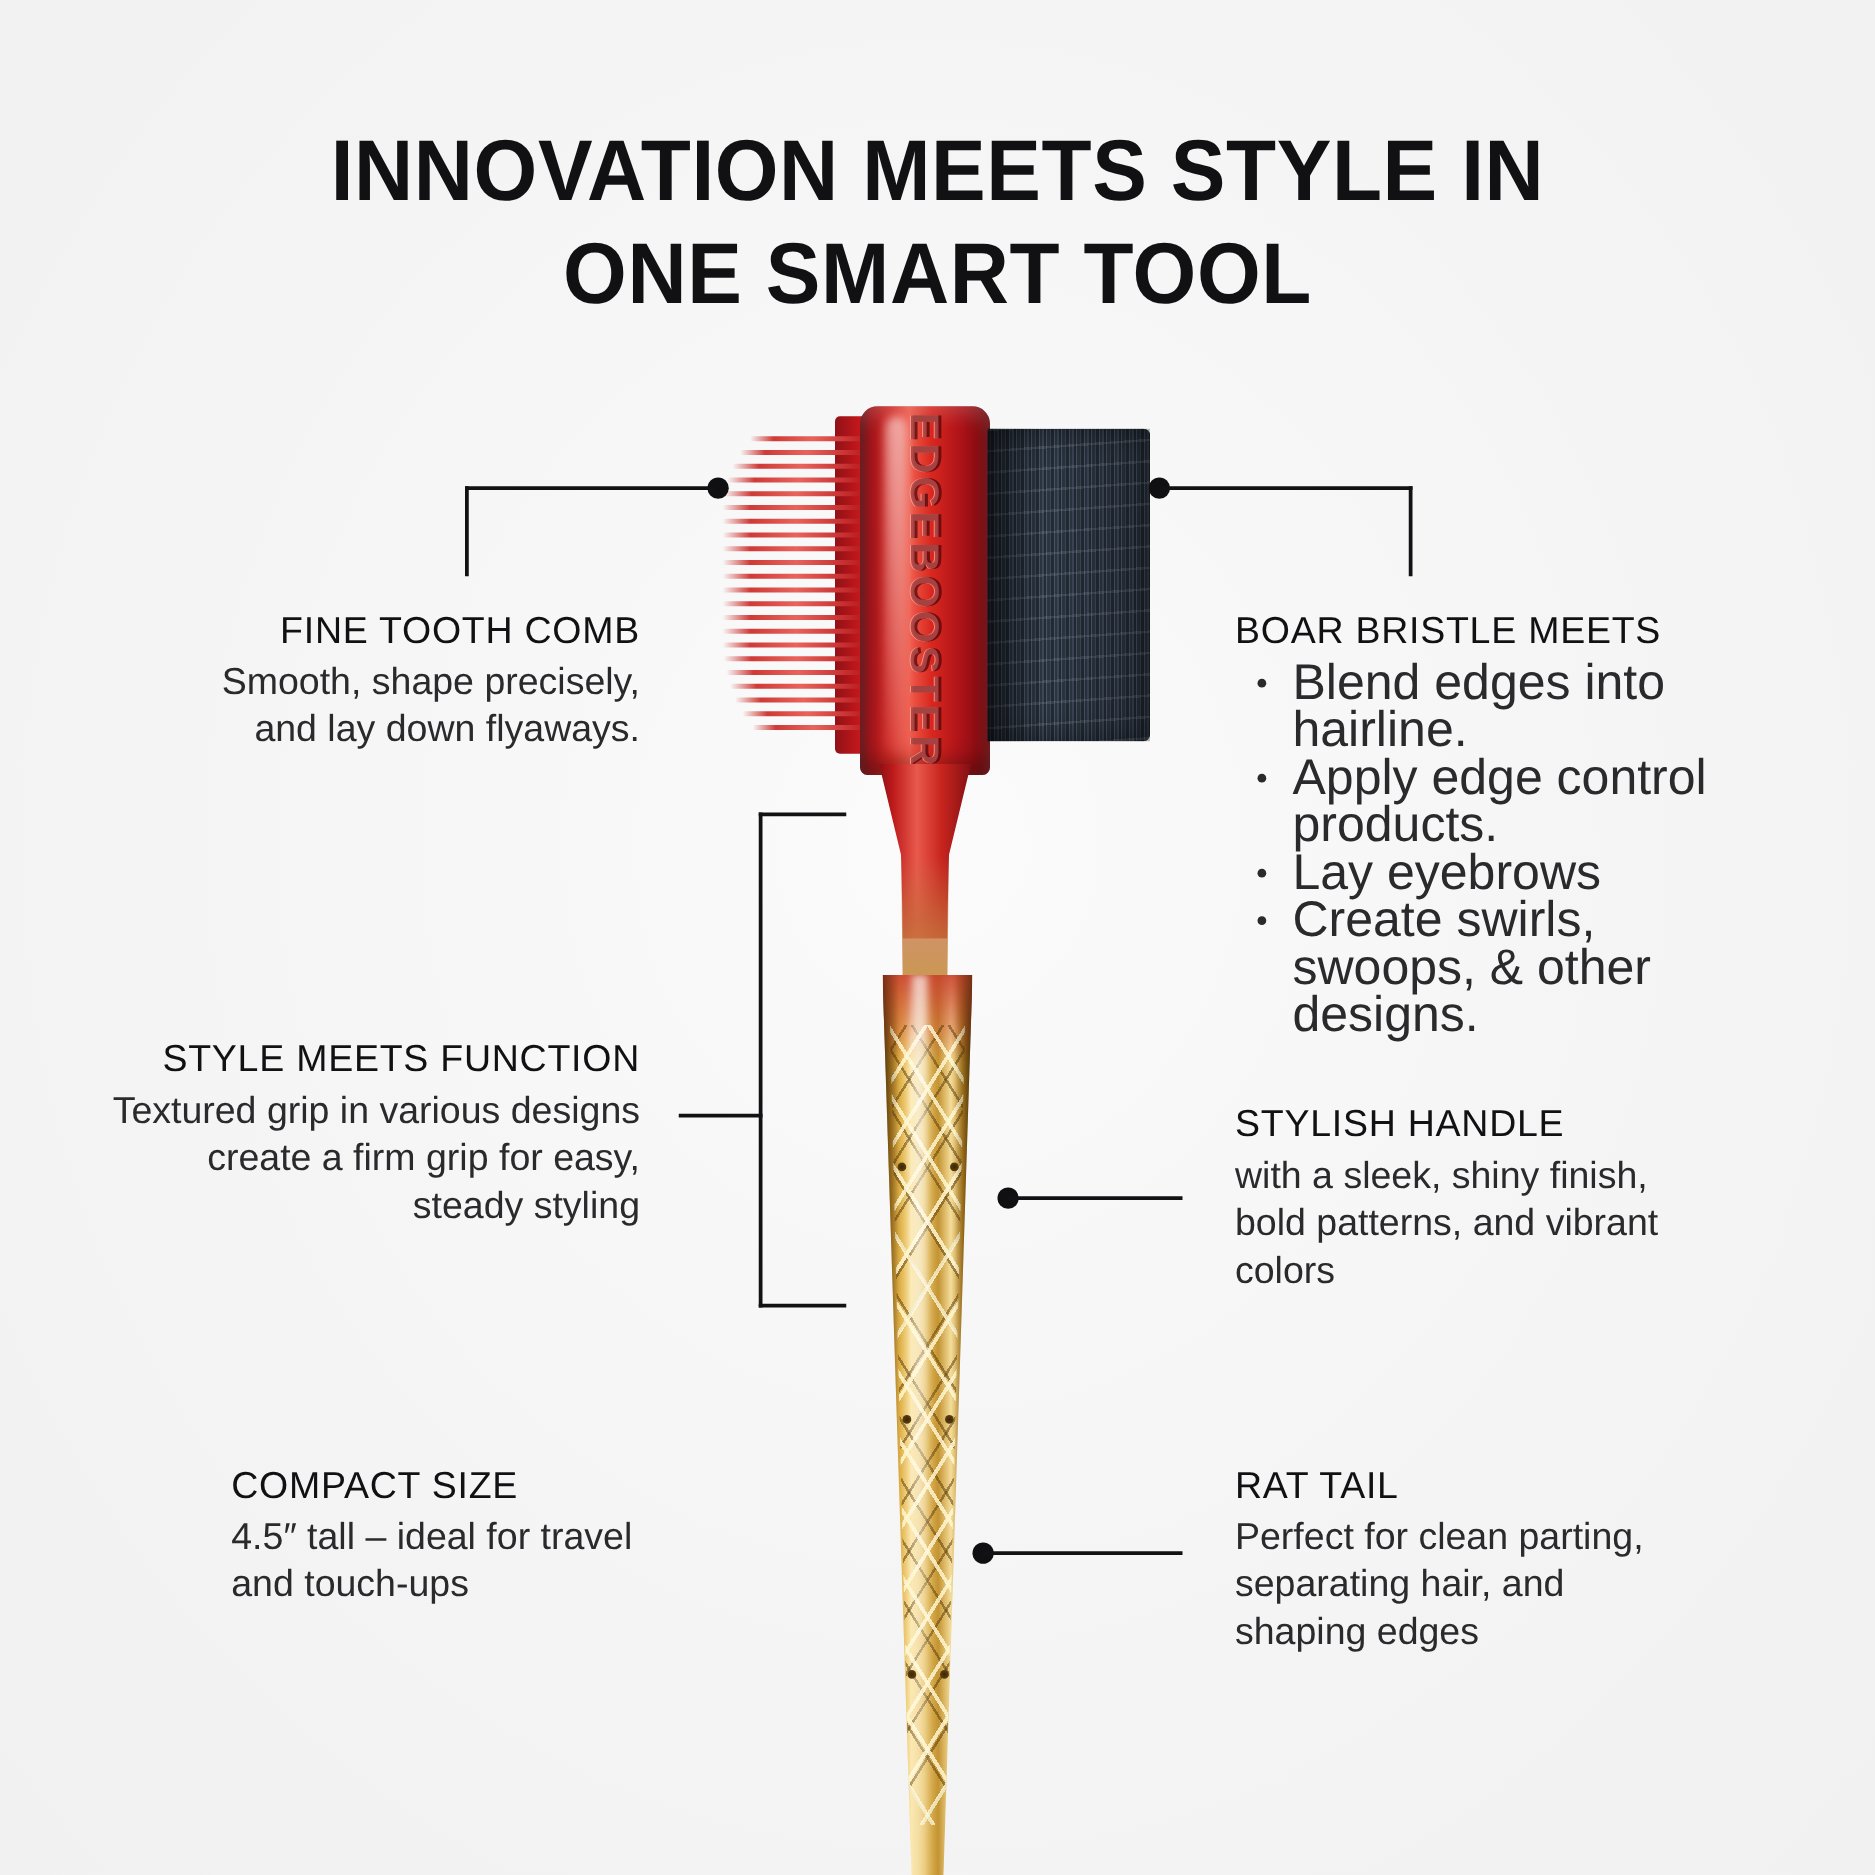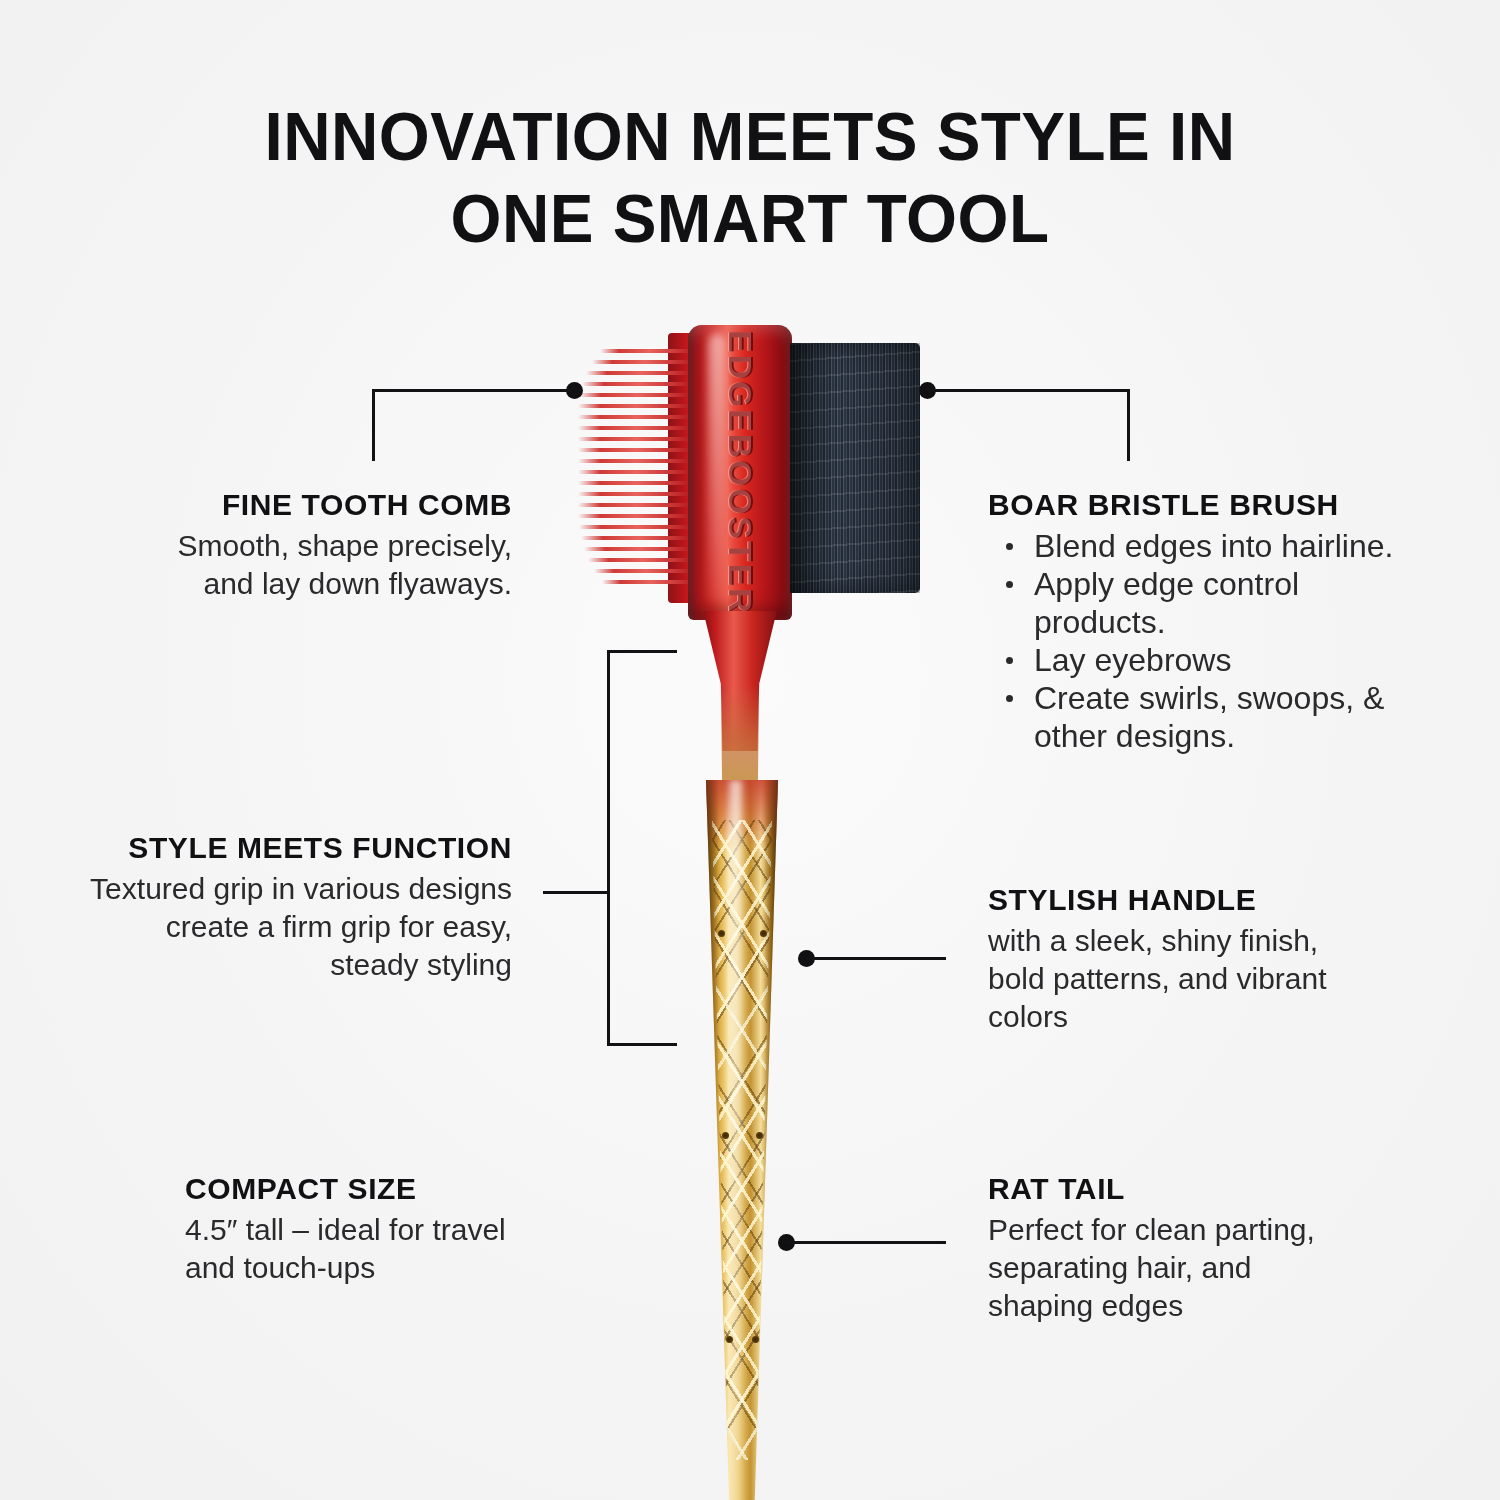--- a/index.html
+++ b/index.html
@@ -19,31 +19,31 @@
     font-family:"Liberation Sans",sans-serif;
     font-weight:bold;font-size:69px;line-height:82px;
     letter-spacing:0.5px;color:#111113;
     transform:scaleX(0.95);transform-origin:50% 0;
   }
   .headline .l2{display:block;}
 
   
   .block{position:absolute;color:#1b1b1d;}
   .blk-title{
-    font-weight:bold;font-size:30px;line-height:36px;
+    font-weight:normal;font-size:30px;line-height:36px;
     letter-spacing:0.6px;color:#111113;margin-bottom:4px;
   }
   .blk-body{font-size:30px;line-height:38px;color:#2a2a2c;font-weight:400;}
   .ta-r{text-align:right;}
   .ta-l{text-align:left;}
   .ta-c{text-align:left;}
 
   .bullets{list-style:none;margin:0;padding:0;}
   .bullets li{
-    font-size:32px;line-height:38px;color:#2a2a2c;
+    font-size:40px;line-height:38px;color:#2a2a2c;
     position:relative;padding-left:46px;
   }
   .bullets li .bdot{
     position:absolute;left:18px;top:16px;width:7px;height:7px;
     border-radius:50%;background:#2a2a2c;
   }
 
   
   .ln{position:absolute;background:#121214;}
   .h{height:3px;}
@@ -265,21 +265,21 @@
 
   <div class="dot" style="left:778px;top:1234px;"></div>
   <div class="ln h" style="left:786px;top:1241px;width:160px;"></div>
 
   <div class="block ta-r" style="left:140px;top:487px;width:372px;">
     <div class="blk-title">FINE TOOTH COMB</div>
     <div class="blk-body">Smooth, shape precisely, and lay down flyaways.</div>
   </div>
 
   <div class="block ta-l" style="left:988px;top:487px;width:420px;">
-    <div class="blk-title">BOAR BRISTLE BRUSH</div>
+    <div class="blk-title">BOAR BRISTLE MEETS</div>
     <ul class="bullets">
       <li><span class="bdot"></span><span>Blend edges into hairline.</span></li>
       <li><span class="bdot"></span><span>Apply edge control products.</span></li>
       <li><span class="bdot"></span><span>Lay eyebrows</span></li>
       <li><span class="bdot"></span><span>Create swirls, swoops, &amp; other designs.</span></li>
     </ul>
   </div>
 
   <div class="block ta-l" style="left:988px;top:882px;width:380px;">
     <div class="blk-title">STYLISH HANDLE</div>

